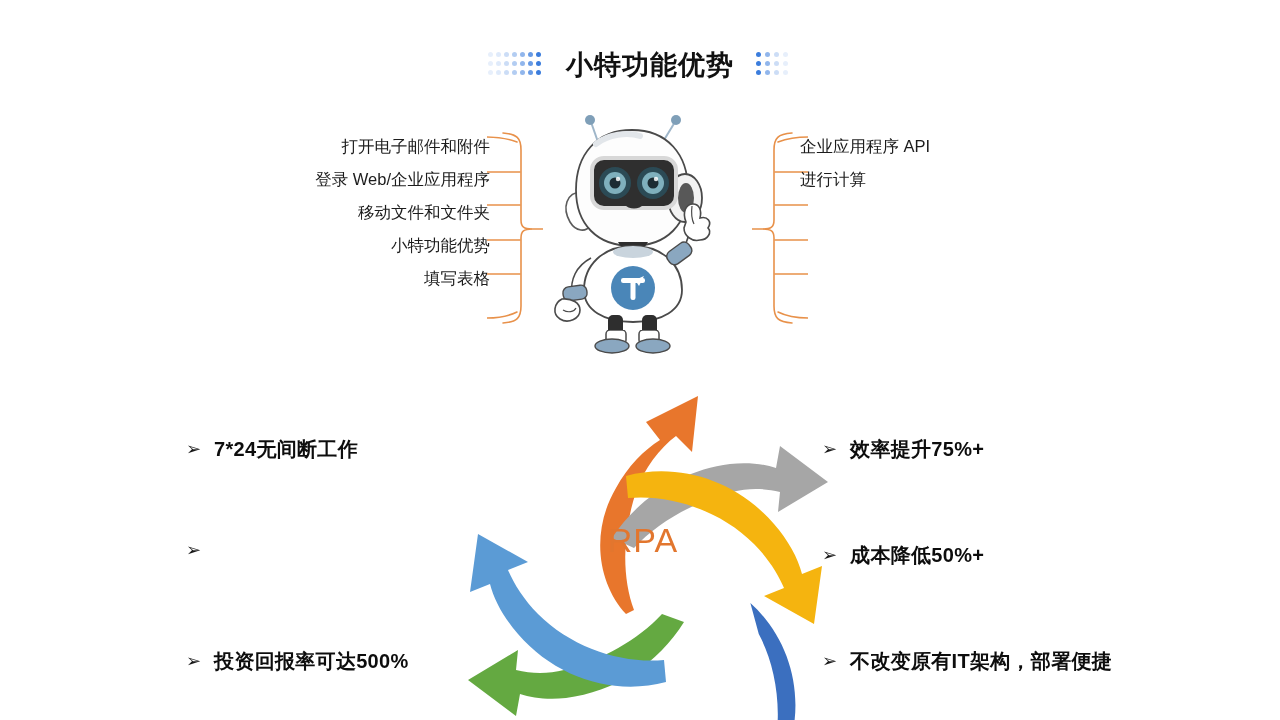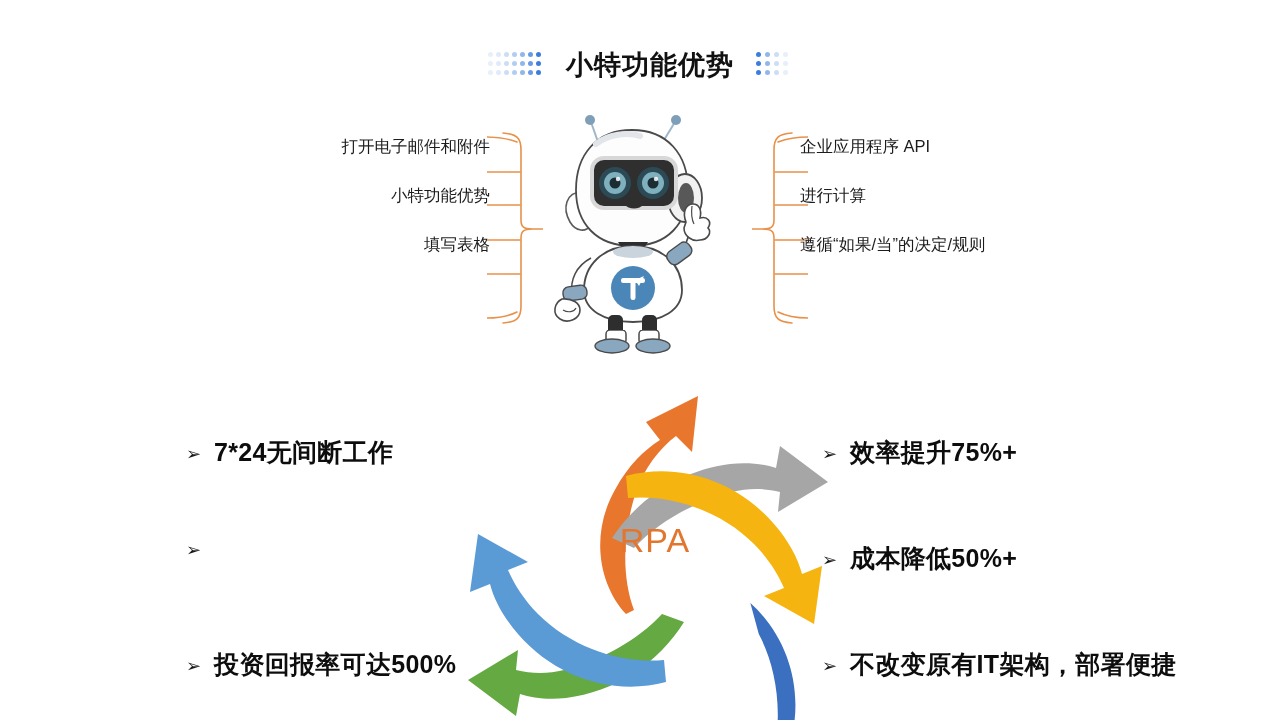--- a/index.html
+++ b/index.html
@@ -57,21 +57,21 @@
     background: #3b7ddd;
   }
 
   
   .feature-col {
     position: absolute;
     top: 130px;
     width: 250px;
     display: flex;
     flex-direction: column;
-    gap: 16px;
+    gap: 0;
   }
   .feature-col.left {
     left: 240px;
     text-align: right;
     align-items: flex-end;
   }
   .feature-col.right {
     left: 800px;
     width: 300px;
     text-align: left;
@@ -100,21 +100,21 @@
   }
 
   
   .swirl {
     position: absolute;
     left: 430px;
     top: 352px;
   }
   .rpa-label {
     position: absolute;
-    left: 600px;
+    left: 588px;
     top: 521px;
     width: 110px;
     text-align: center;
     font-size: 34px;
     color: #E2762E;
     letter-spacing: 1px;
     font-family: "Liberation Sans", "DejaVu Sans", sans-serif;
   }
 
   
@@ -130,21 +130,21 @@
     height: 106px;
   }
   .bullet-mark {
     font-size: 18px;
     line-height: 1;
     color: #1a1a1a;
     flex: 0 0 auto;
     transform: translateY(-1px);
   }
   .bullet-text {
-    font-size: 25px;
+    font-size: 20px;
     font-weight: bold;
     color: #0d0d0d;
     white-space: nowrap;
     letter-spacing: 0.3px;
   }
 </style>
 </head>
 <body>
 
 <div class="slide">
@@ -185,20 +185,22 @@
         <i style="opacity: 0.12;"></i>
         <i style="opacity: 1;"></i>
         <i style="opacity: 0.56;"></i>
         <i style="opacity: 0.26;"></i>
         <i style="opacity: 0.12;"></i>
       </div>
   </div>
 
   <div class="feature-col left">
     <div class="feature-item">打开电子邮件和附件</div>
+    <div class="feature-item">登录 Web/企业应用程序</div>
+    <div class="feature-item">移动文件和文件夹</div>
     <div class="feature-item">小特功能优势</div>
     <div class="feature-item">填写表格</div>
   </div>
 
   <svg class="brace left" width="56" height="200" viewBox="0 0 56 200">
     <g fill="none" stroke="#E8914A" stroke-width="1.6" stroke-linecap="round">
       <path d="M16 5 C 30 6, 34 10, 34 22 L34 92 C34 99, 37 101, 45 101 C37 101, 34 103, 34 110 L34 178 C34 190, 30 194, 16 195"></path>
       <path d="M45 101 L56 101"></path>
       <path d="M0 9  C 12 9, 22 11, 30 14"></path>
       <path d="M0 44 L33 44"></path>
@@ -218,21 +220,20 @@
       <path d="M0 77 L33 77"></path>
       <path d="M0 112 L33 112"></path>
       <path d="M0 146 L33 146"></path>
       <path d="M0 190 C 12 190, 22 188, 30 184"></path>
     </g>
   </svg>
 
   <div class="feature-col right">
     <div class="feature-item">企业应用程序 API</div>
     <div class="feature-item">进行计算</div>
-    <div class="feature-item">遵循“如果/当”的决定/规则</div>
   </div>
 
   <svg class="robot" width="200" height="230" viewBox="0 0 200 230">
 
     <g stroke="#9fb6c9" stroke-width="2" fill="none">
       <path d="M62 42 L55 22"></path>
       <path d="M128 40 L139 22"></path>
     </g>
     <circle cx="54" cy="20" r="5" fill="#7f9fb8"></circle>
     <circle cx="140" cy="20" r="5" fill="#7f9fb8"></circle>

